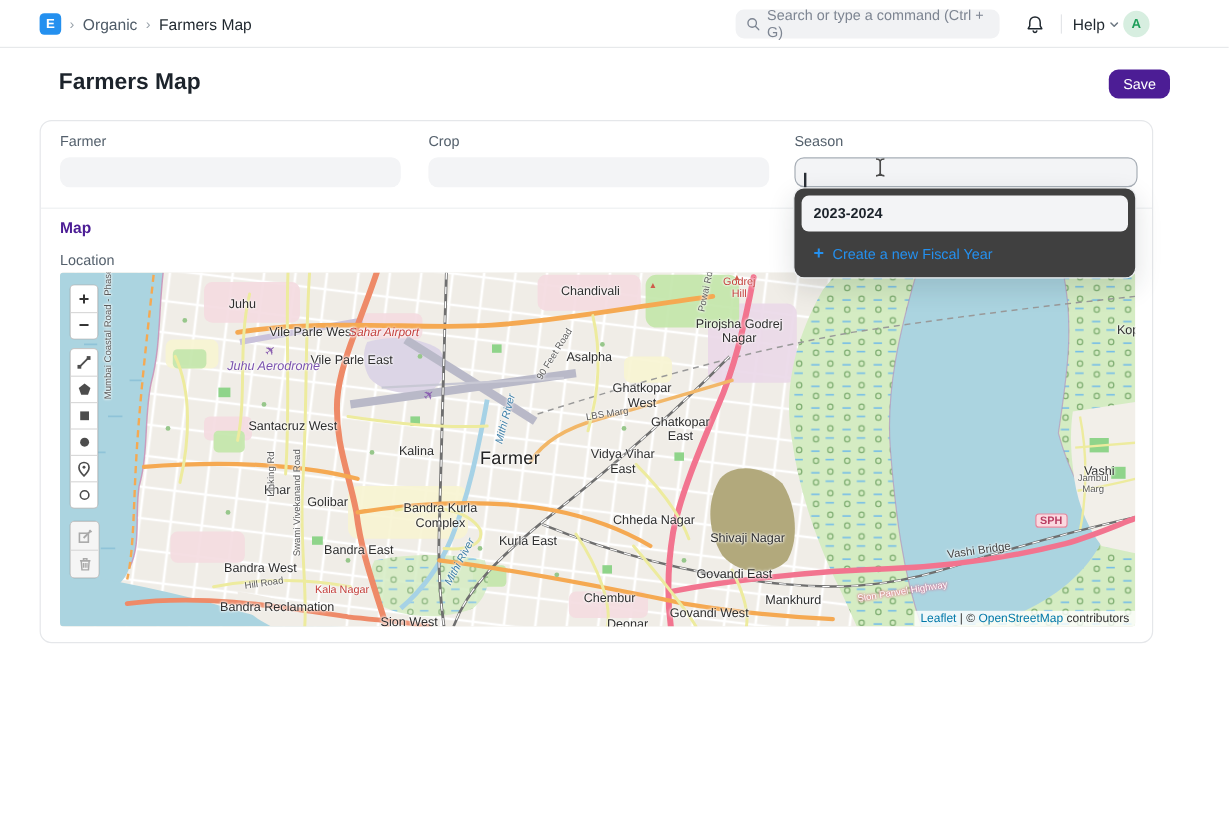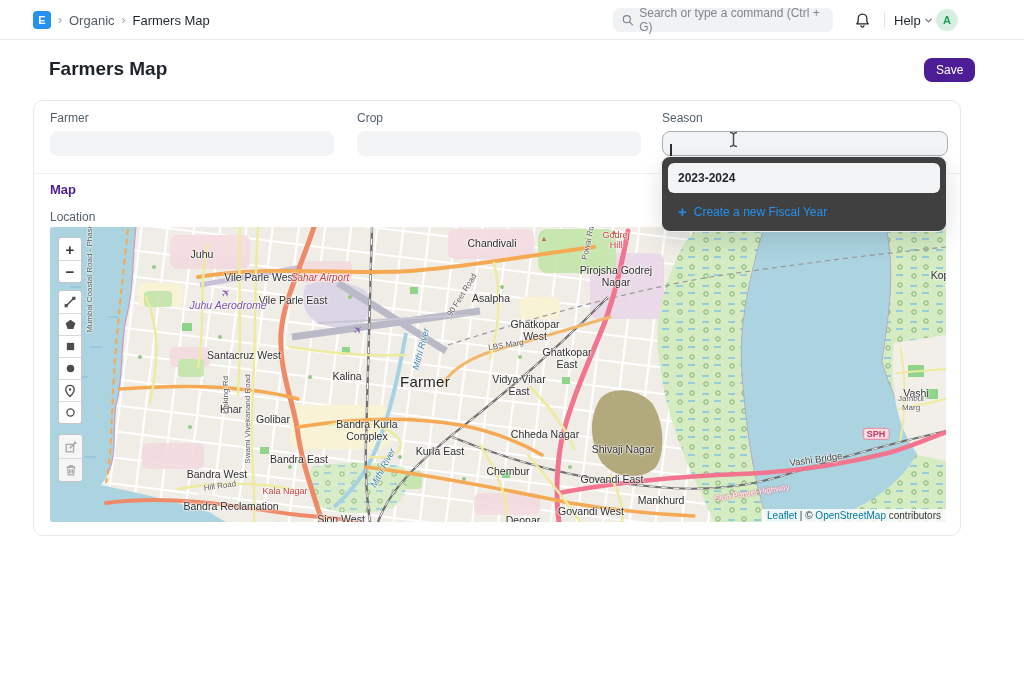--- a/index.html
+++ b/index.html
@@ -297,21 +297,21 @@
 East</span>
         <span class="ml place" style="left: 566px; top: 49px; transform: translate(-50%, -50%);">Pirojsha Godrej
 Nagar</span>
         <span class="ml red-sm" style="left: 566px; top: 13px; transform: translate(-50%, -50%);">Godrej
 Hill</span>
         <span class="ml place" style="left: 469px; top: 158px; transform: translate(-50%, -50%);">Vidya Vihar
 East</span>
         <span class="ml place" style="left: 495px; top: 207px; transform: translate(-50%, -50%);">Chheda Nagar</span>
         <span class="ml place" style="left: 573px; top: 222px; transform: translate(-50%, -50%);">Shivaji Nagar</span>
         <span class="ml place" style="left: 390px; top: 224px; transform: translate(-50%, -50%);">Kurla East</span>
-        <span class="ml place" style="left: 458px; top: 244px; transform: translate(-50%, -50%);">Chembur</span>
+        <span class="ml place" style="left: 458px; top: 272px; transform: translate(-50%, -50%);">Chembur</span>
         <span class="ml place" style="left: 562px; top: 252px; transform: translate(-50%, -50%);">Govandi East</span>
         <span class="ml place" style="left: 541px; top: 284px; transform: translate(-50%, -50%);">Govandi West</span>
         <span class="ml place" style="left: 611px; top: 273px; transform: translate(-50%, -50%);">Mankhurd</span>
         <span class="ml place" style="left: 473px; top: 293px; transform: translate(-50%, -50%);">Deonar</span>
         <span class="ml place" style="left: 866px; top: 166px; transform: translate(-50%, -50%);">Vashi</span>
         <span class="ml road" style="left: 861px; top: 176px; transform: translate(-50%, -50%);">Jambul Marg</span>
         <span class="ml place" style="left: 893px; top: 48px; transform: translate(-50%, -50%);">Kopri</span>
         <span class="ml road-dk" style="left: 766px; top: 233px; transform: translate(-50%, -50%) rotate(-8deg);">Vashi Bridge</span>
         <span class="ml shield" style="left: 826px; top: 207px; transform: translate(-50%, -50%);">SPH</span>
         <span class="ml water-it" style="left: 333px; top: 241px; transform: translate(-50%, -50%) rotate(-62deg);">Mithi River</span>

